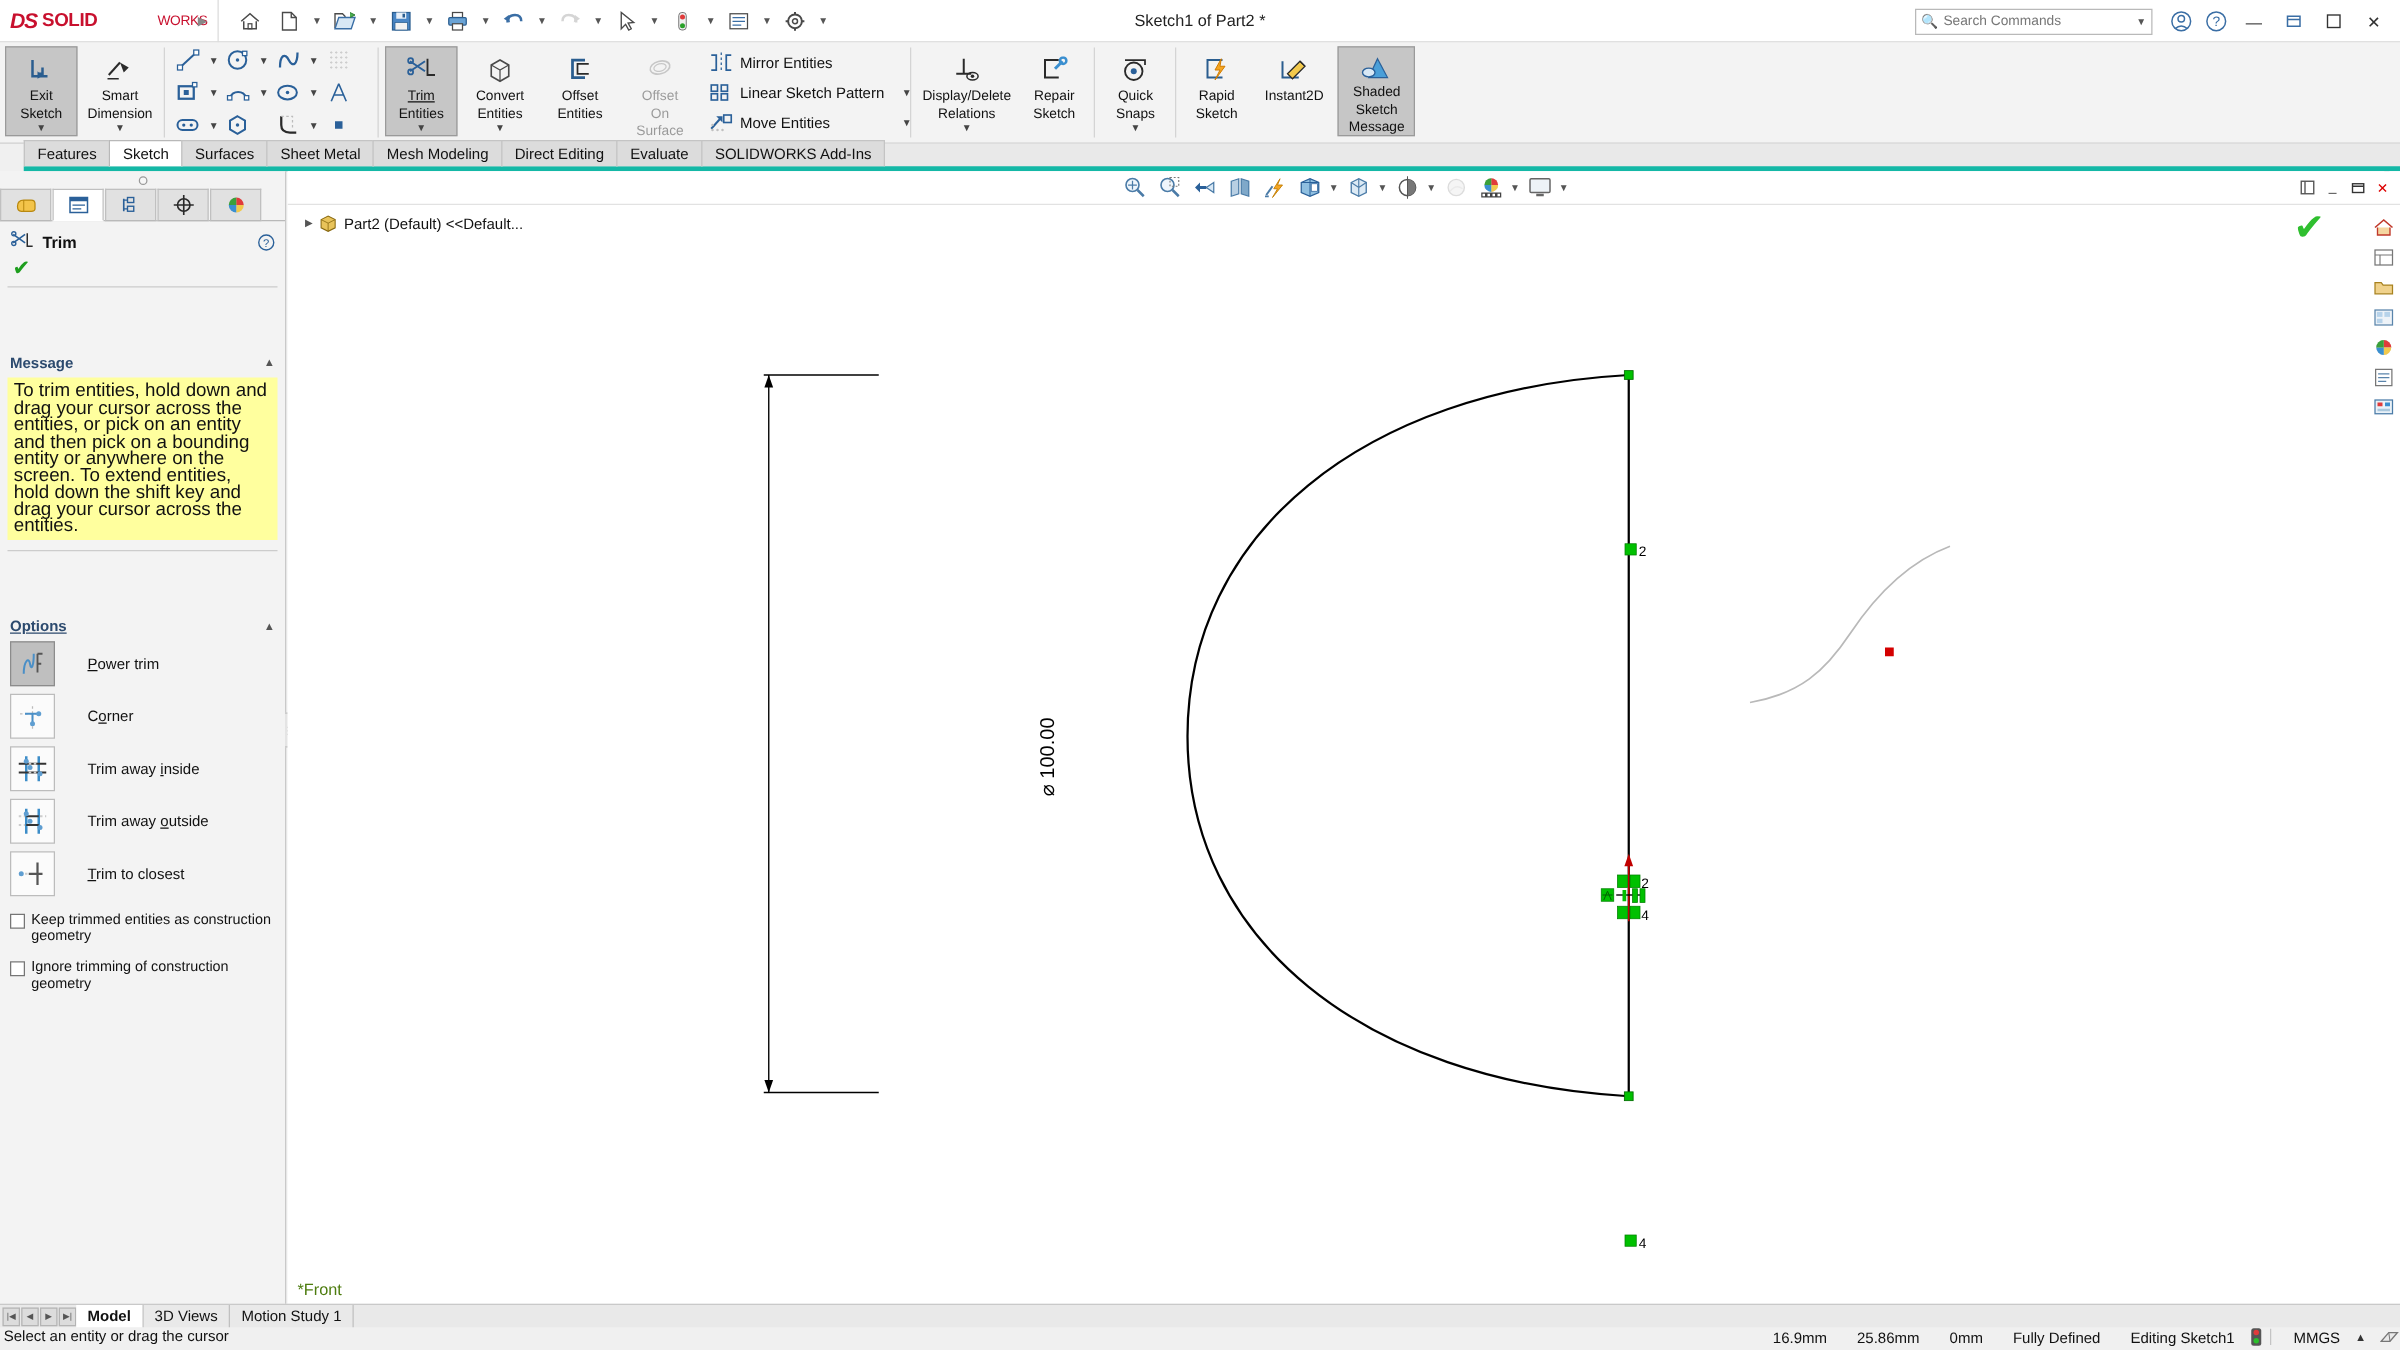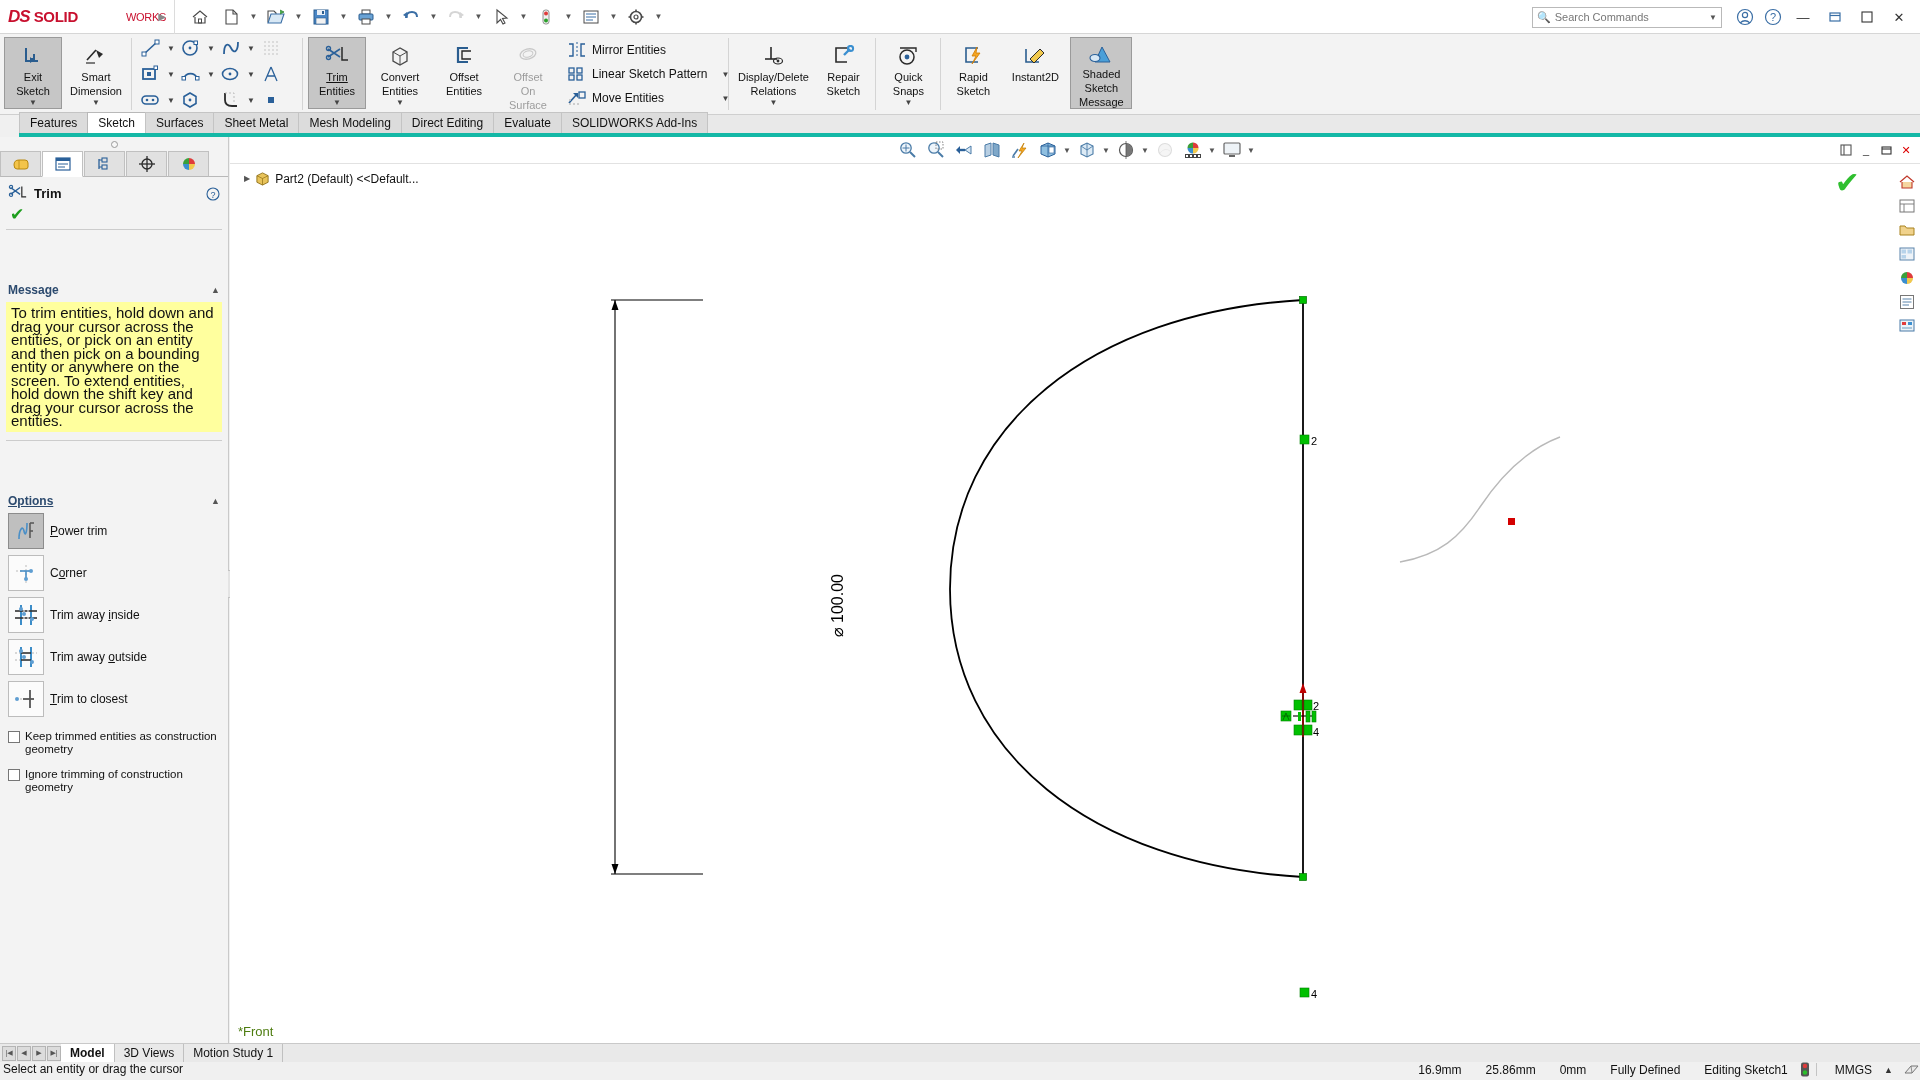--- a/index.html
+++ b/index.html
@@ -130,21 +130,21 @@
   .lp-rule { height:1px; background:#ccc; margin: 3px 6px 0 6px;}
   .sec-head {
     display:flex; align-items:center; padding: 5px 8px 2px 8px;
     font-size: 12px; font-weight: bold; color: #2c4a6e; margin-top: 48px;
   }
   .sec-head .chev { margin-left:auto; color:#555; font-size:9px;}
   .msgbox {
     margin: 3px 6px 0 6px; background: #ffff9e; padding: 4px 5px;
     font-size: 15px; line-height: 13.5px; color: #111;
   }
-  .opt-row { display: flex; align-items: center; padding: 3px 8px; gap: 6px; }
+  .opt-row { display: flex; align-items: center; padding: 3px 8px; gap: 26px; }
   .opt-ico {
     width: 36px; height: 36px; border: 1px solid #bcbcbc; background: #fbfbfb;
     display:flex; align-items:center; justify-content:center;
   }
   .opt-ico.sel { background: #bfbfbf; border-color: #8c8c8c; }
   .opt-lbl { font-size: 12px; color: #111; }
   .chk-row { display:flex; align-items:flex-start; padding: 4px 8px 0 8px; gap: 5px; }
   .chk { width: 12px; height: 12px; border: 1px solid #767676; background: #fff; flex: 0 0 auto; margin-top: 1px;}
   .chk-lbl { font-size: 11.5px; line-height: 13px; color: #111; }
 
@@ -306,20 +306,21 @@
             <g stroke="#4a4a4a" stroke-width="1.6">
               <line x1="10" y1="2.5" x2="10" y2="4.6"></line>
               <line x1="10" y1="15.4" x2="10" y2="17.5"></line>
               <line x1="2.5" y1="10" x2="4.6" y2="10"></line>
               <line x1="15.4" y1="10" x2="17.5" y2="10"></line>
             </g>
           </svg>
       </div>
       <div class="tb-caret">▼</div>
     </div>
+    <div class="tb-title">Sketch1 of Part2 *</div>
     <div class="tb-right">
       <div class="search-box">
         <span class="si">🔍</span>
         <span>Search Commands</span>
         <span class="sc">▼</span>
       </div>
       <div class="tb-rbtn">
         <svg width="18" height="18" viewBox="0 0 18 18">
             <circle cx="9" cy="9" r="7.5" fill="none" stroke="#3a6ea5" stroke-width="1.2"></circle>
             <circle cx="9" cy="7" r="2.6" fill="none" stroke="#3a6ea5" stroke-width="1.2"></circle>

